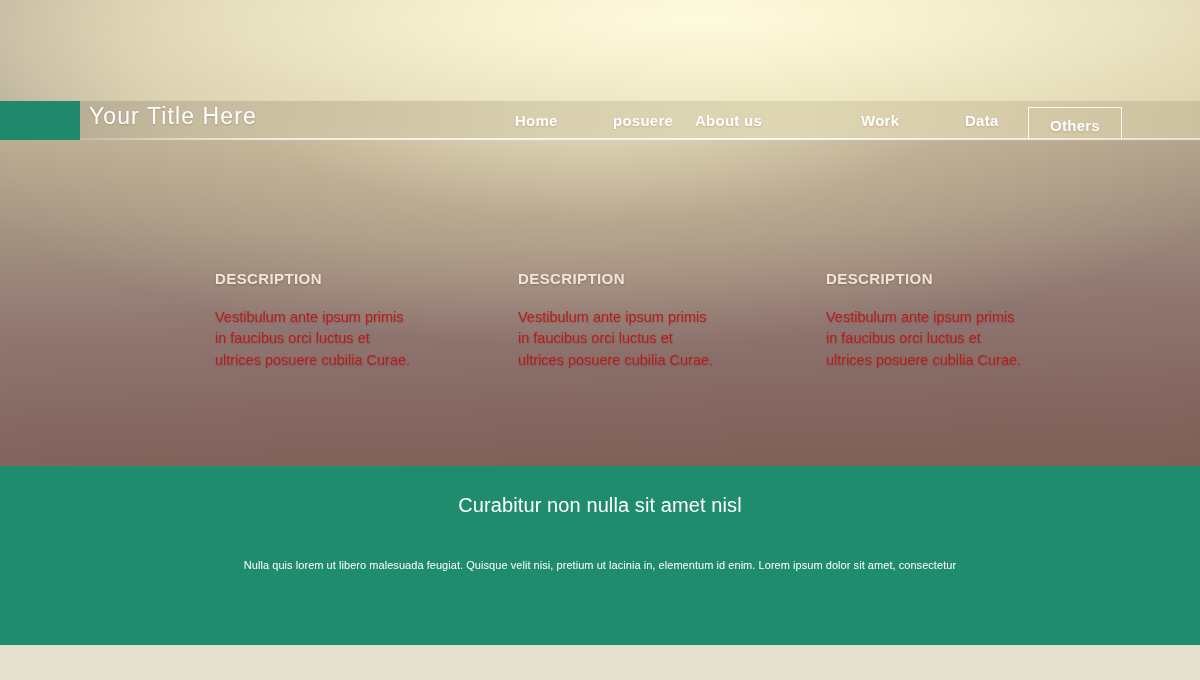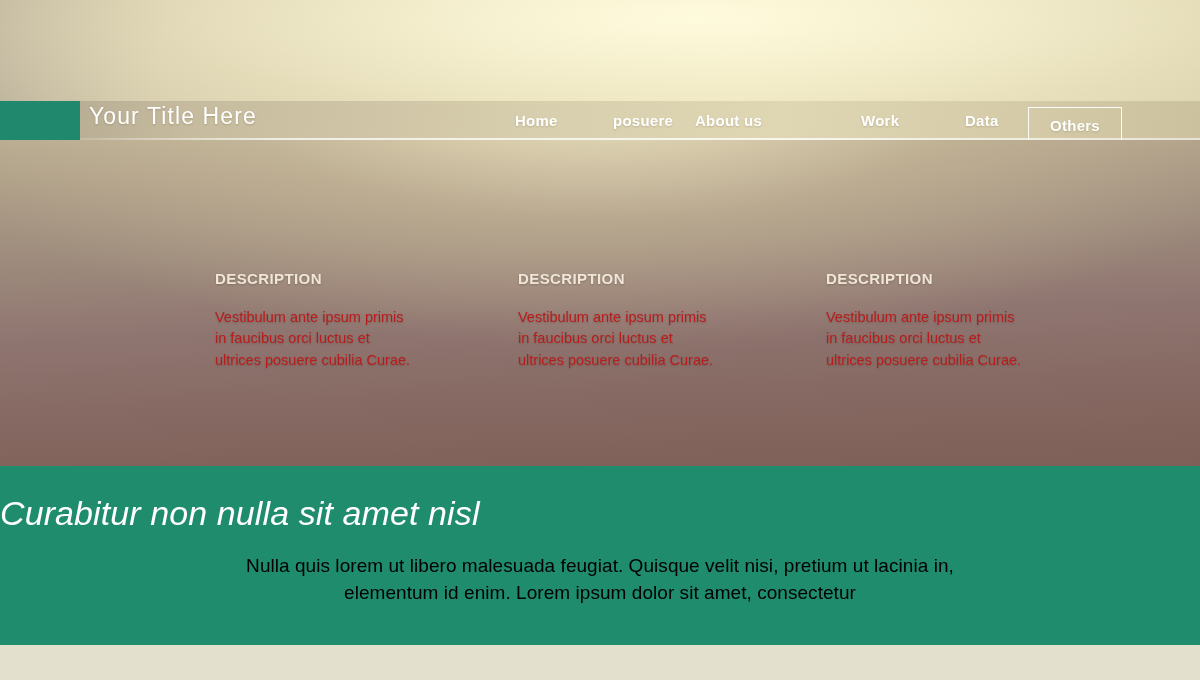--- a/index.html
+++ b/index.html
@@ -151,34 +151,34 @@
   .green-banner {
     position:absolute;
     left:0; top:466px;
     width:1200px; height:179px;
     background:#1f8c6e;
   }
 
   .banner-heading {
     position:absolute;
     left:0; right:0; top:28px;
-    font-size:34px;
+    text-align:center;
+    font-size:20px;
     font-weight:400;
     color:#ffffff;
     letter-spacing:0.1px;
-    font-style:italic;
   }
 
   .banner-sub {
     position:absolute;
     left:200px; width:800px; top:86px;
     text-align:center;
-    font-size:19px;
+    font-size:11px;
     line-height:27px;
-    color:#000000;
+    color:#ffffff;
     letter-spacing:0.05px;
   }
 
   
   .bottom-band {
     position:absolute;
     left:0; top:645px;
     width:1200px; height:35px;
     background:#e3e0ce;
   }

